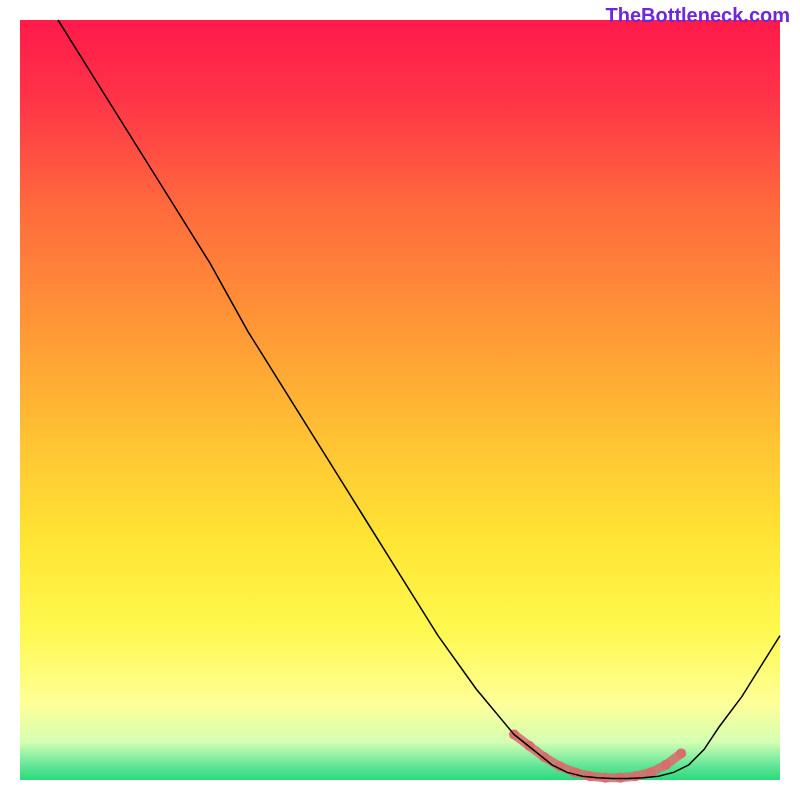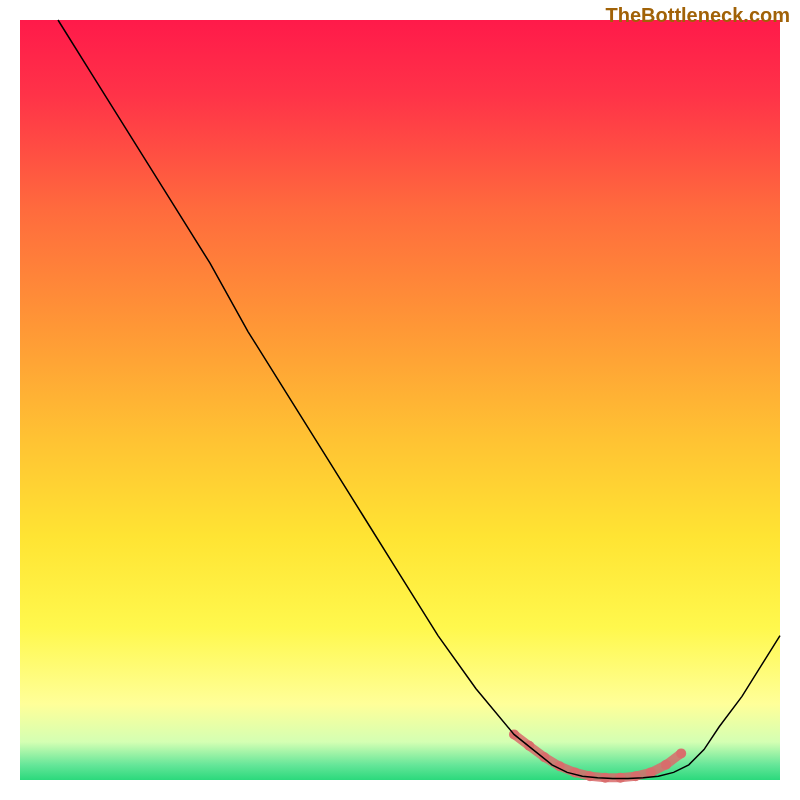--- a/index.html
+++ b/index.html
@@ -9,21 +9,21 @@
       overflow: hidden;
       position: relative;
       font-family: Arial, sans-serif;
     }
     .watermark {
       position: absolute;
       top: 4px;
       right: 10px;
       font-size: 20px;
       font-weight: bold;
-      color: #a16207;
+      color: #6d28d9;
       z-index: 10;
     }
     .chart-container {
       width: 800px;
       height: 800px;
       position: relative;
     }
     svg {
       display: block;
     }

